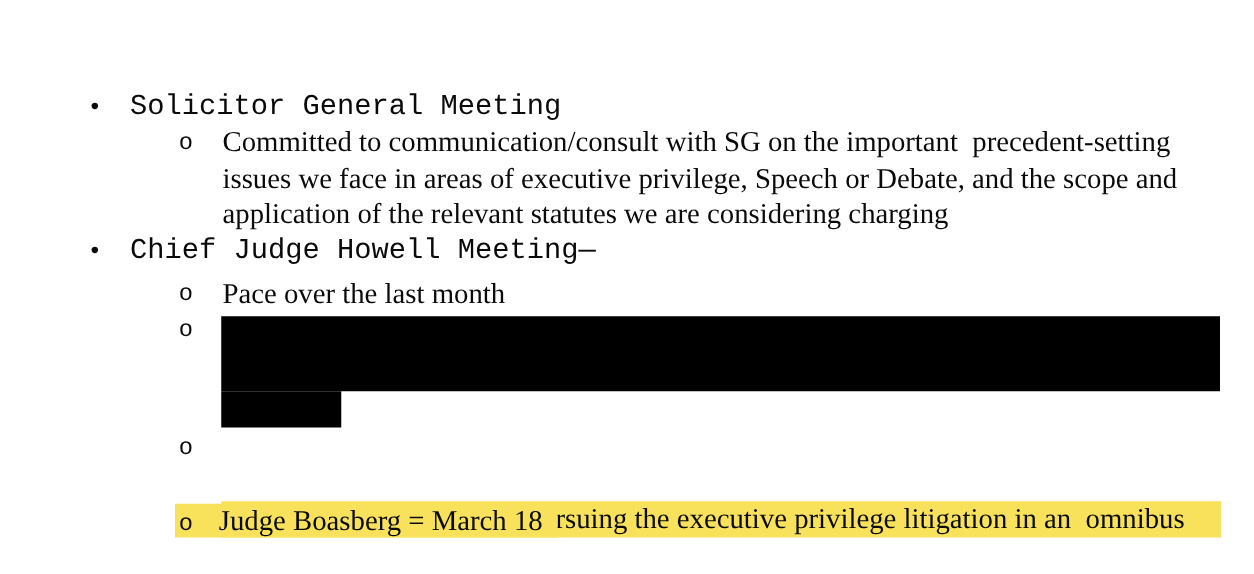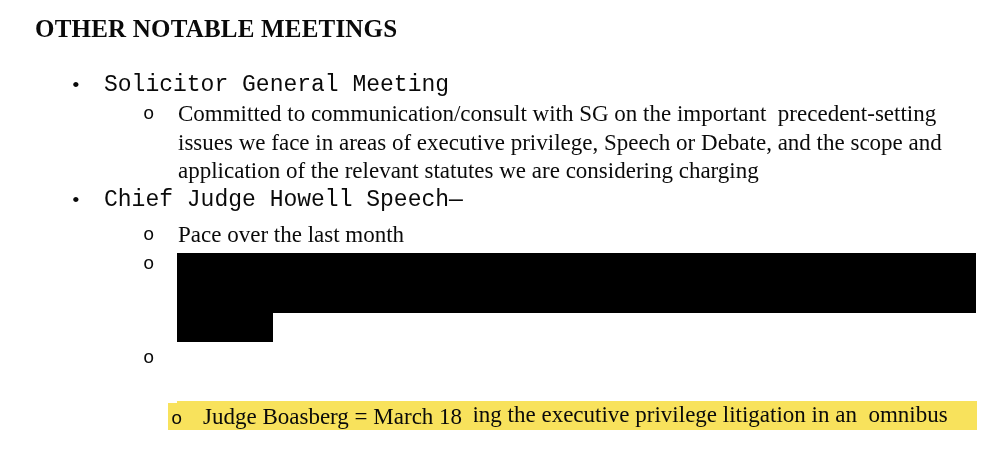--- a/index.html
+++ b/index.html
@@ -84,21 +84,20 @@
   
   .judge-mark {
     position: absolute;
     left: 140px;
     top: 2px;
     display: inline-block;
     height: 27px;
     line-height: 27px;
     padding-right: 12px;
     white-space: pre;
-    margin-left: 28px;
   }
   .judge-bullet {
     display: inline-block;
     width: 35px;
     padding-left: 3px;
     font-family: "Liberation Mono", monospace;
     font-size: 19px;
     box-sizing: border-box;
   }
   .judge-text {
@@ -120,37 +119,36 @@
     width: 96px;
     height: 29px;
     background: var(--redact);
   }
 </style>
 </head>
 <body style="--hl: #F8E25C; --redact: #000000; background: rgb(255, 255, 255); color: rgb(10, 10, 10);">
 
 <div id="page">
 
-  <div class="doc-title">OTHER NOTABLE MEETINGS</div>
 
   <div class="row" style="top:71px">
     <span class="b1">•</span>
     <span class="t1">Solicitor General Meeting</span>
   </div>
 
   <div class="row" style="top:100px">
     <span class="b2">o</span>
     <span class="t2">Committed to communication/consult with SG on the important  precedent-setting
 issues we face in areas of executive privilege, Speech or Debate, and the scope and
 application of the relevant statutes we are considering charging</span>
   </div>
 
   <div class="row" style="top:186px">
     <span class="b1">•</span>
-    <span class="t1">Chief Judge Howell Speech—</span>
+    <span class="t1">Chief Judge Howell Meeting—</span>
   </div>
 
   <div class="row" style="top:221px">
     <span class="b2">o</span>
     <span class="t2">Pace over the last month</span>
   </div>
 
   <div class="row" style="top:250px">
     <span class="b2">o</span>
   </div>

